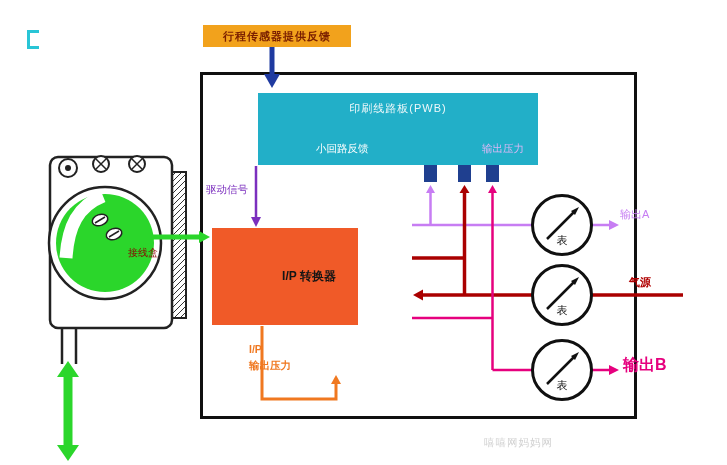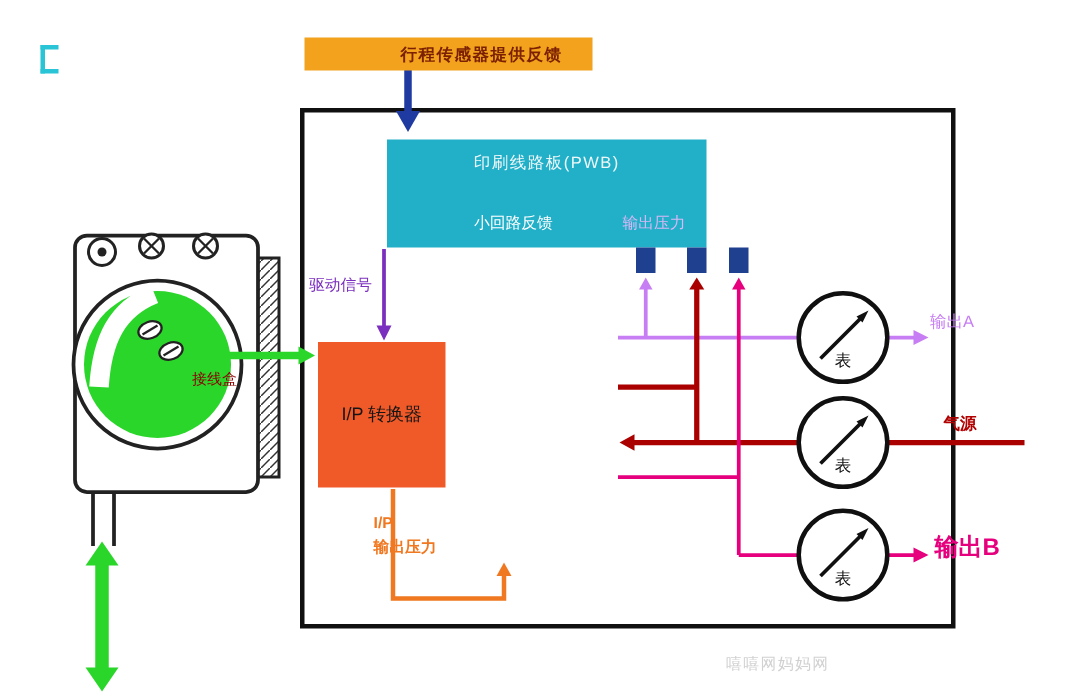--- a/index.html
+++ b/index.html
@@ -5,31 +5,31 @@
   html,body{margin:0;padding:0;background:#fff;}
   #canvas{
     position:relative;width:727px;height:465px;background:#ffffff;overflow:hidden;
     font-family:"Liberation Sans", sans-serif;
   }
   .abs{position:absolute;}
   
   .main-box{left:200px;top:72px;width:437px;height:347px;border:3px solid #101010;box-sizing:border-box;background:transparent;}
   
   .banner{left:203px;top:25px;width:148px;height:22px;background:#F2A21C;color:#7B2000;
-    font-weight:bold;font-size:11px;display:flex;align-items:center;justify-content:center;letter-spacing:1px;padding-left:44px;}
-  
-  .pwb{left:258px;top:93px;width:213px;height:72px;background:#22AFC8;}
+    font-weight:bold;font-size:11px;display:flex;align-items:center;justify-content:center;letter-spacing:1px;}
+  
+  .pwb{left:258px;top:93px;width:280px;height:72px;background:#22AFC8;}
   .pwb-title{position:absolute;top:8px;left:0;width:100%;text-align:center;color:#eef8fa;font-size:11px;letter-spacing:1px;}
   .pwb-minor{position:absolute;bottom:9px;left:58px;color:#ffffff;font-size:10.5px;}
   .pwb-pressure{position:absolute;bottom:9px;right:14px;color:#d9b8f5;font-size:10.5px;}
   
   .connector{width:13px;height:17px;background:#1F3F8F;top:165px;}
   
-  .ip-box{left:212px;top:228px;width:85px;height:97px;background:#F05A28;color:#151515;
-    font-weight:normal;font-size:12px;display:flex;align-items:center;justify-content:center;text-align:center;}
+  .ip-box{left:212px;top:228px;width:98px;height:97px;background:#F05A28;color:#151515;
+    font-weight:bold;font-size:12px;display:flex;align-items:center;justify-content:center;text-align:center;padding-left:48px;}
   .amp-box{left:322px;top:200px;width:90px;height:175px;background:#B57EDC;color:#151515;
     font-weight:bold;font-size:12px;display:flex;justify-content:center;align-items:flex-start;padding-top:58px;box-sizing:border-box;}
   
   .gauge{width:62px;height:62px;background:#ffffff;border:3px solid #101010;border-radius:50%;box-sizing:border-box;left:531px;}
   .gauge svg{position:absolute;left:0;top:0;}
   .gauge-label{position:absolute;bottom:5px;left:0;width:100%;text-align:center;font-size:11px;color:#101010;}
   
   .lbl{white-space:nowrap;}
   .lbl-drive{left:206px;top:183px;color:#7B2FBE;font-weight:normal;font-size:10.5px;}
   .lbl-ipout{left:203px;top:341px;color:#F07820;font-weight:bold;font-size:10.5px;line-height:1.55;padding-left:46px;}

